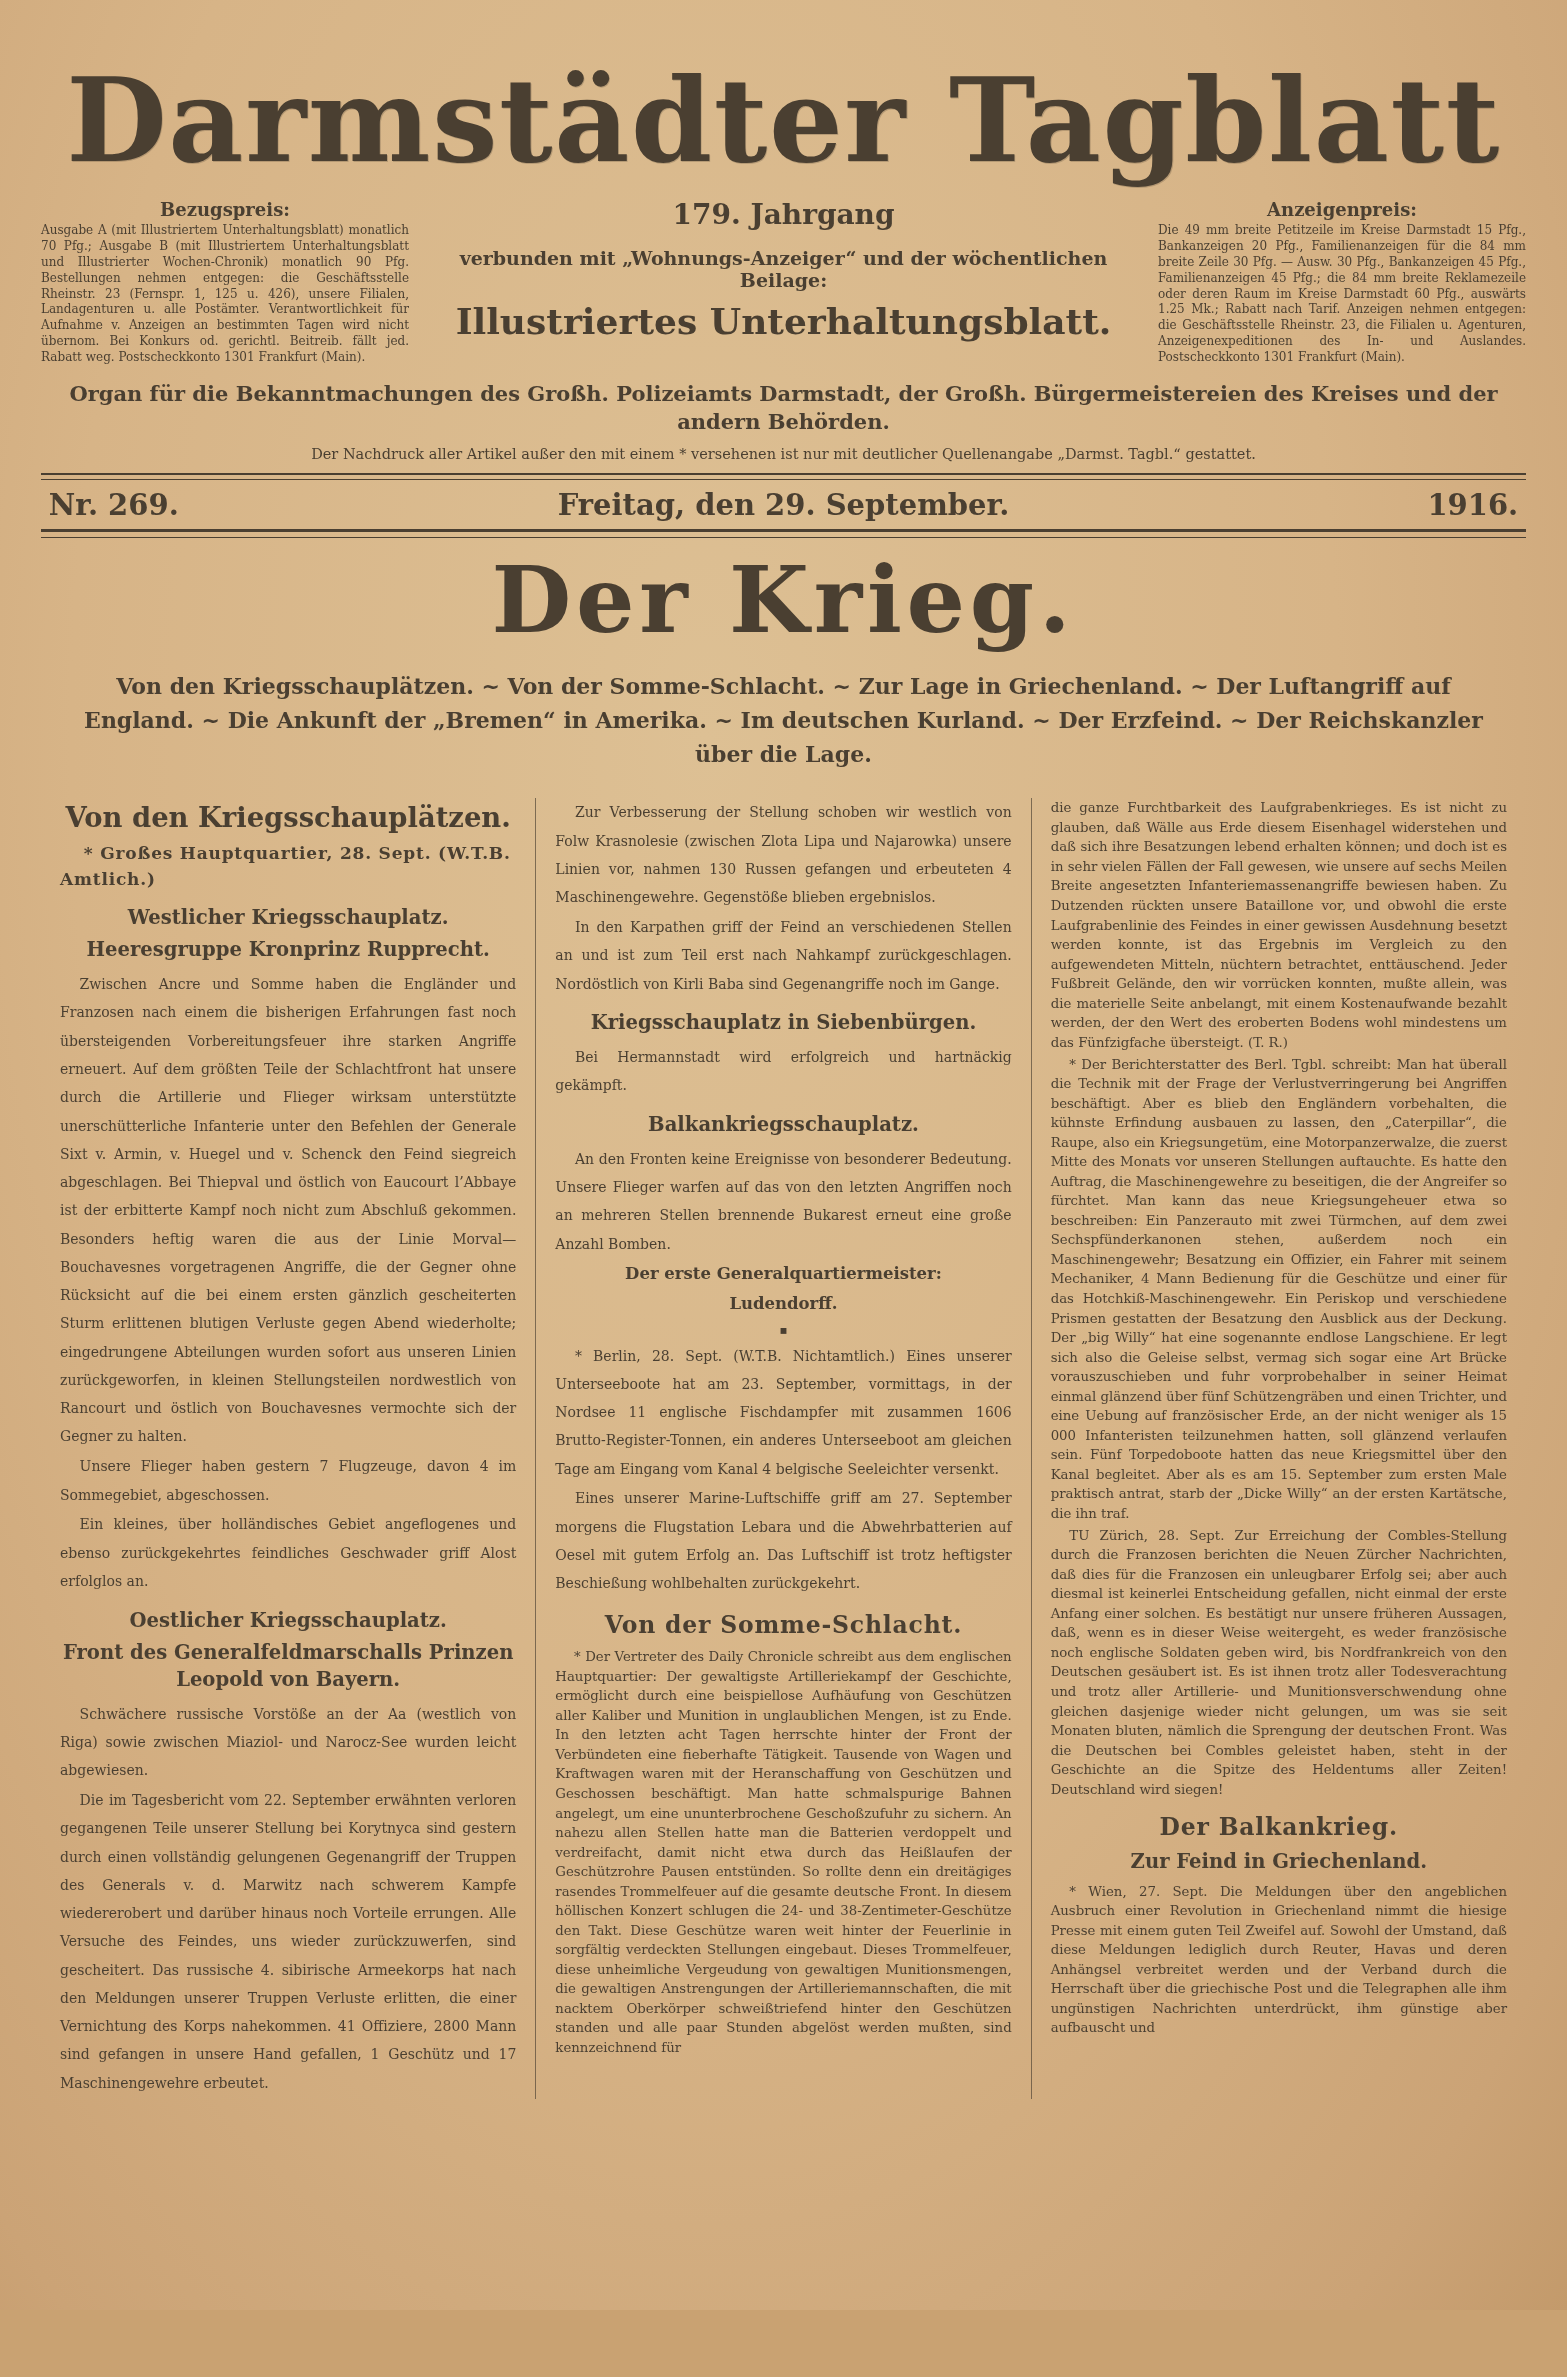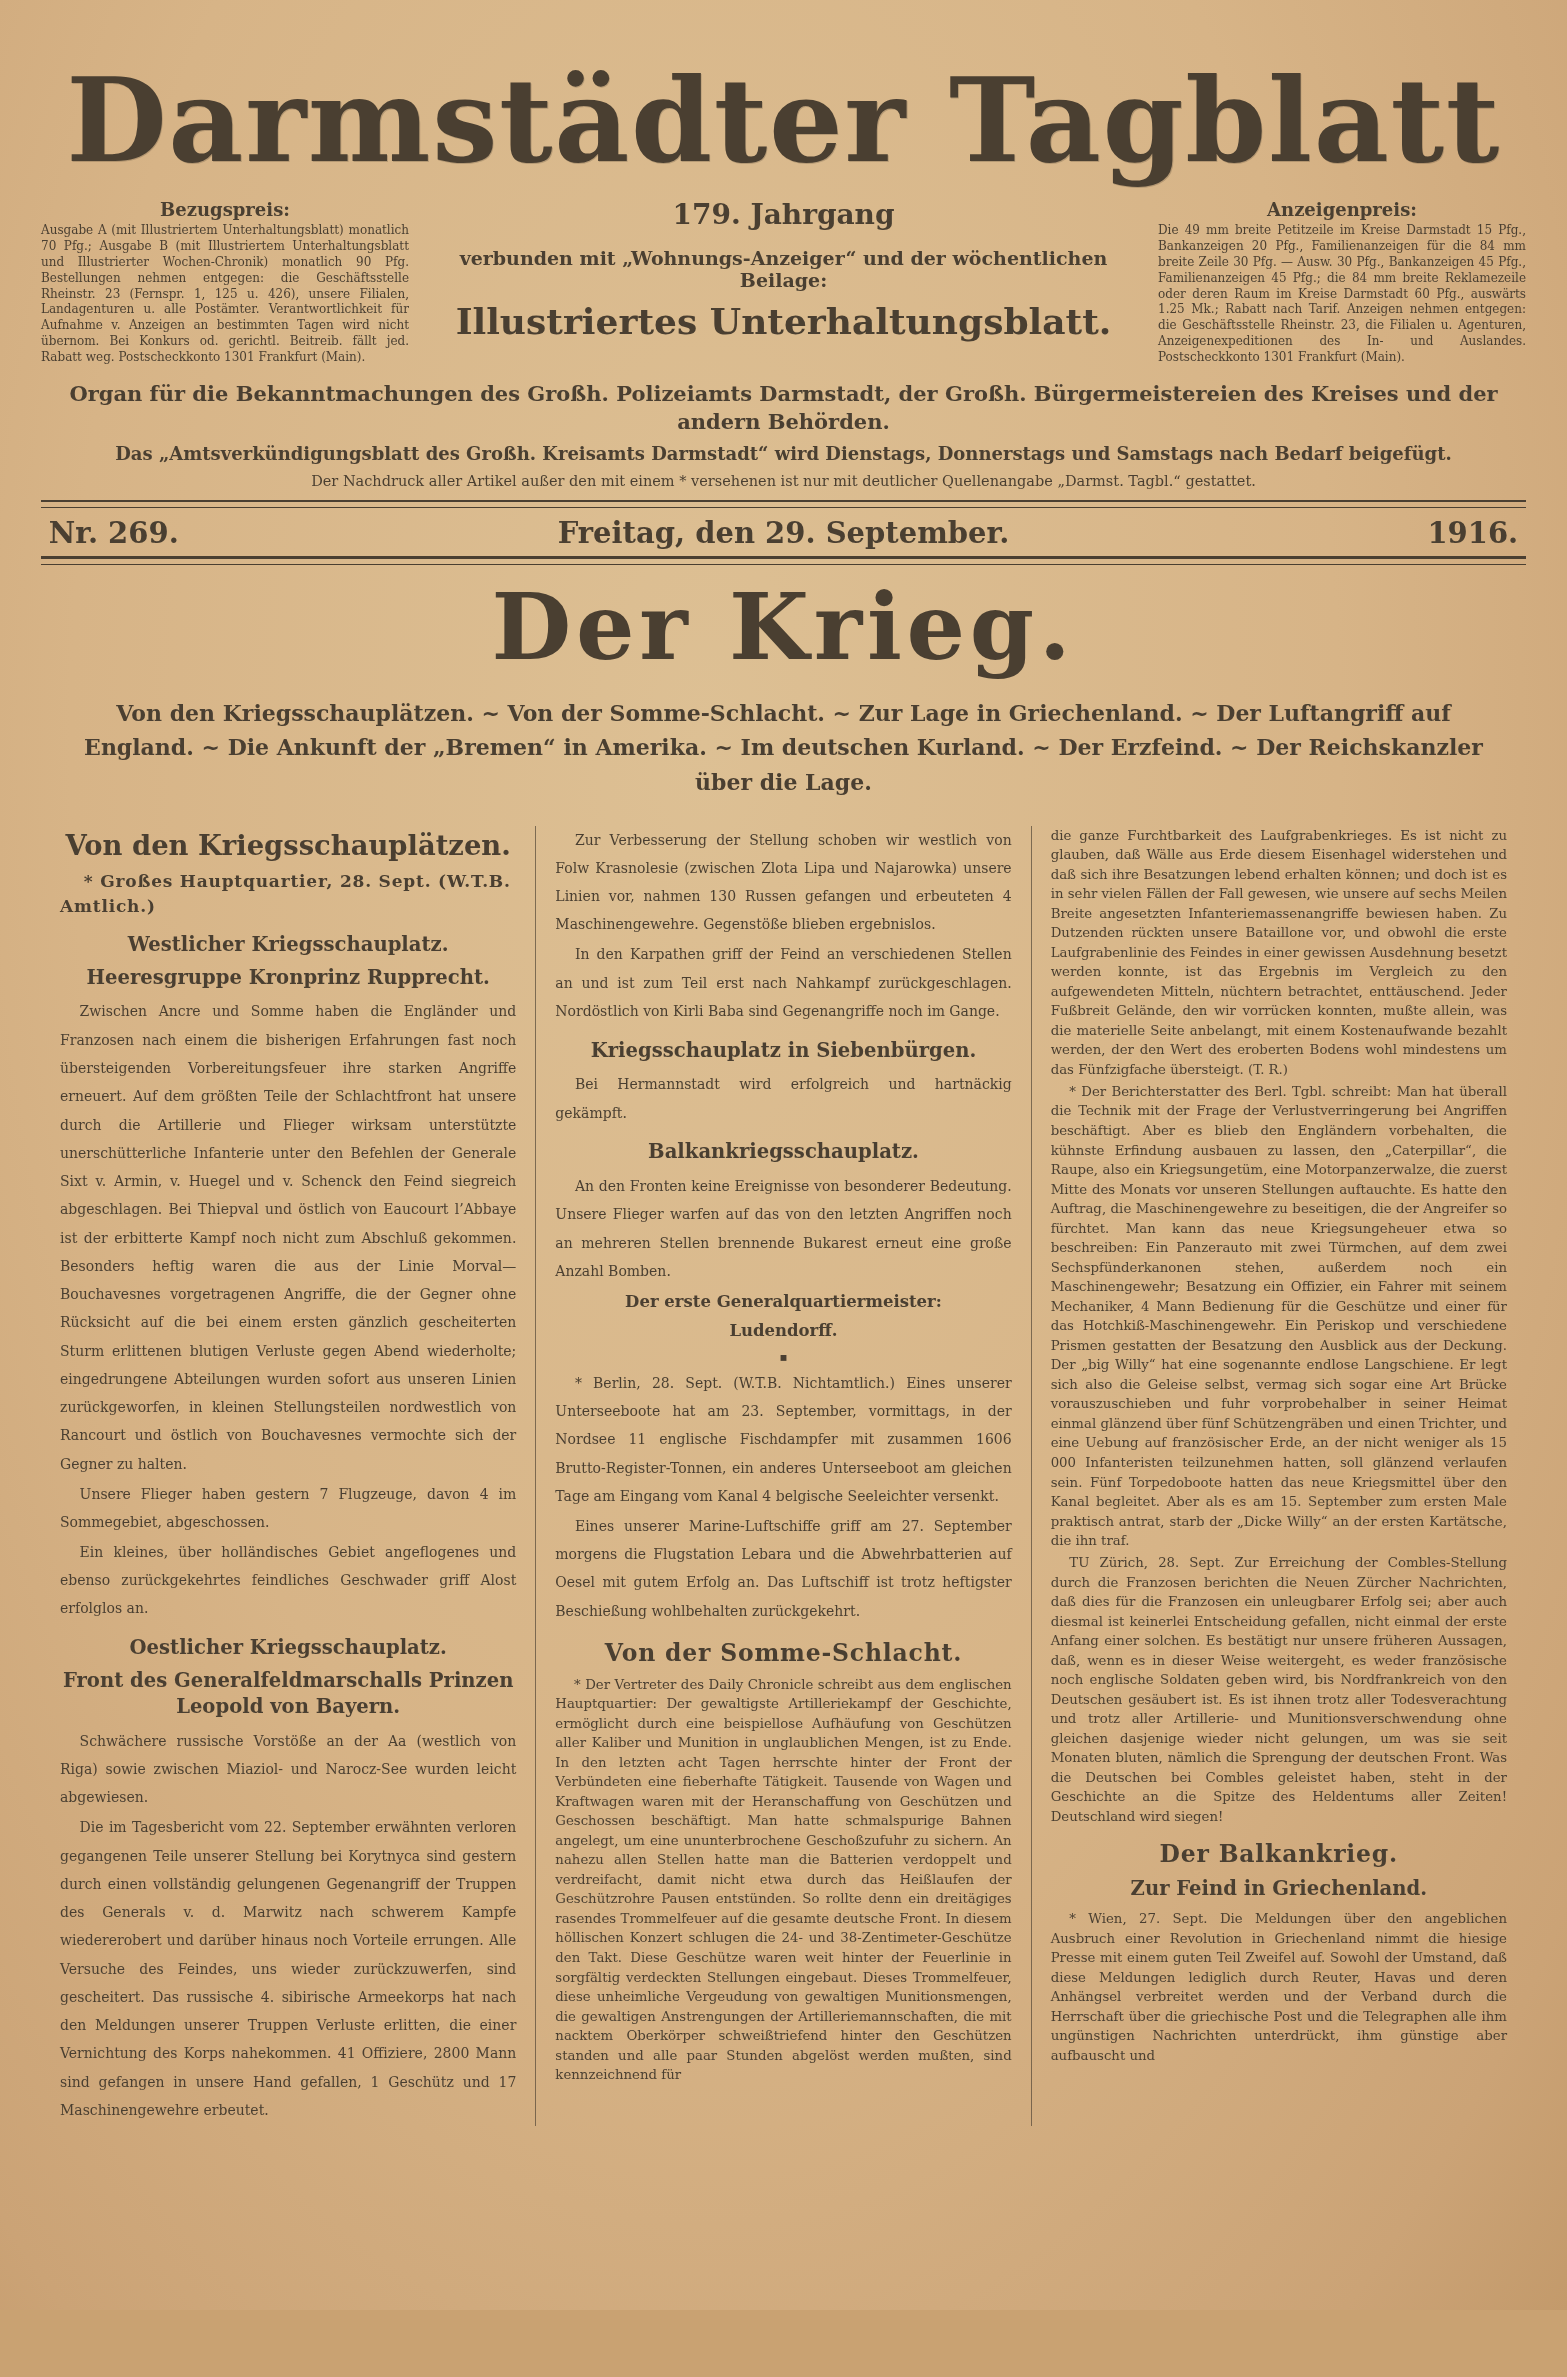--- a/index.html
+++ b/index.html
@@ -133,21 +133,20 @@
       <div class="supplement">Illustriertes Unterhaltungsblatt.</div>
     </div>
     <div class="info-box">
       <div class="info-box-title">Anzeigenpreis:</div>
       <div>Die 49 mm breite Petitzeile im Kreise Darmstadt 15 Pfg., Bankanzeigen 20 Pfg., Familienanzeigen für die 84 mm breite Zeile 30 Pfg. — Ausw. 30 Pfg., Bankanzeigen 45 Pfg., Familienanzeigen 45 Pfg.; die 84 mm breite Reklamezeile oder deren Raum im Kreise Darmstadt 60 Pfg., auswärts 1.25 Mk.; Rabatt nach Tarif. Anzeigen nehmen entgegen: die Geschäftsstelle Rheinstr. 23, die Filialen u. Agenturen, Anzeigenexpeditionen des In- und Auslandes. Postscheckkonto 1301 Frankfurt (Main).</div>
     </div>
   </div>
 
   <div class="organ">
     <div class="organ-l1">Organ für die Bekanntmachungen des Großh. Polizeiamts Darmstadt, der Großh. Bürgermeistereien des Kreises und der andern Behörden.</div>
-    <div class="organ-l2">Das „Amtsverkündigungsblatt des Großh. Kreisamts Darmstadt“ wird Dienstags, Donnerstags und Samstags nach Bedarf beigefügt.</div>
     <div class="organ-l3">Der Nachdruck aller Artikel außer den mit einem * versehenen ist nur mit deutlicher Quellenangabe „Darmst. Tagbl.“ gestattet.</div>
   </div>
 
   <div class="rule-double"></div>
 
   <div class="issue-row">
     <div class="left">Nr. 269.</div>
     <div class="mid">Freitag, den 29. September.</div>
     <div class="right">1916.</div>
   </div>

